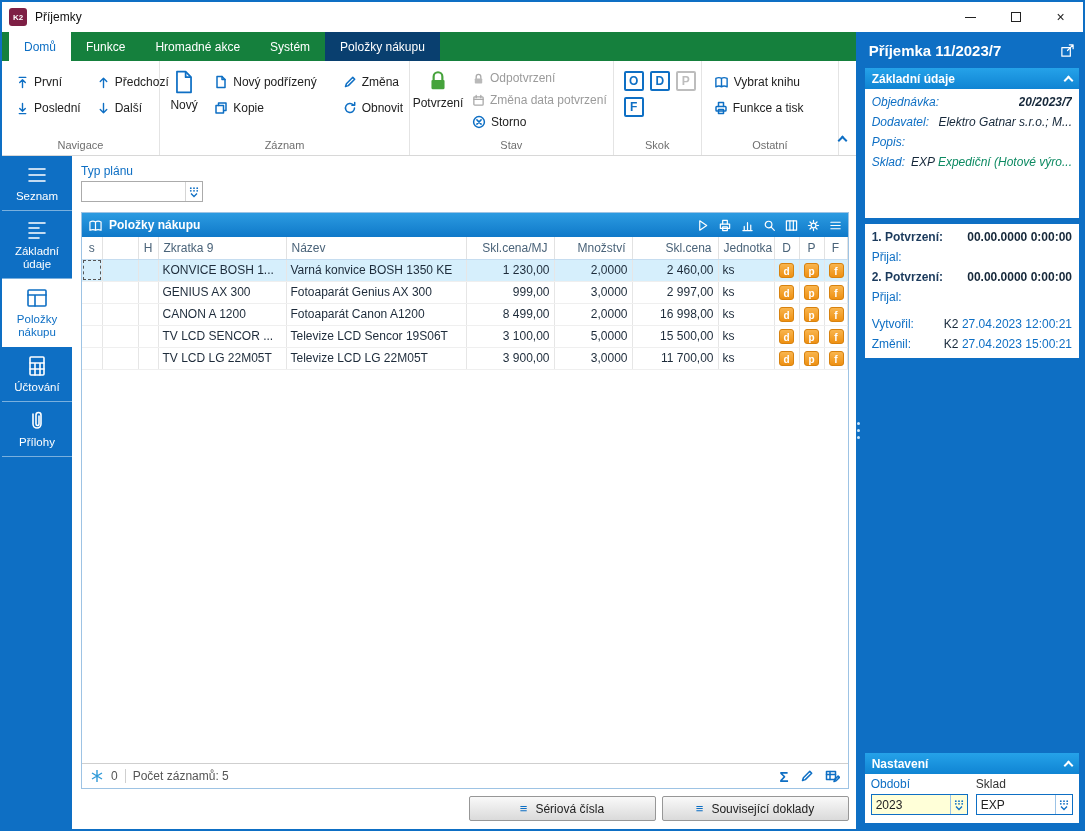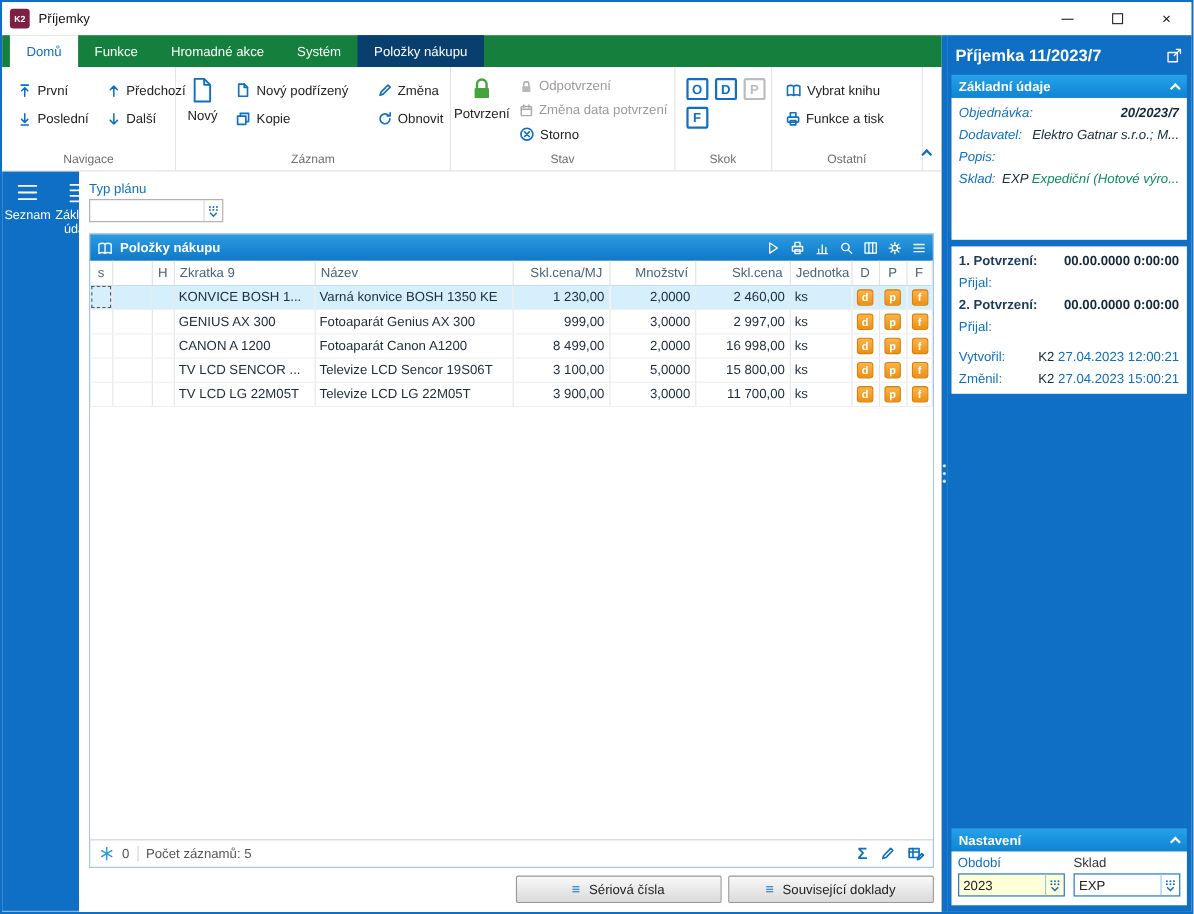--- a/index.html
+++ b/index.html
@@ -46,21 +46,21 @@
   .jump.disabled { border-color:#bdbdbd; color:#bdbdbd; }
   .ribbon-collapse { margin-left:auto; align-self:flex-end; padding:0 10px 8px 0; }
   .chev-b { display:inline-block; width:7px; height:7px; border-left:2px solid #0e6fc4; border-top:2px solid #0e6fc4; transform:rotate(45deg); }
 
   .bs { stroke:#0e6fc4; stroke-width:1.5; fill:none; stroke-linecap:round; stroke-linejoin:round; }
   .gs { stroke:#a9a9a9; stroke-width:1.4; fill:none; stroke-linecap:round; stroke-linejoin:round; }
   .ws { stroke:#fff; stroke-width:1.3; fill:none; stroke-linecap:round; stroke-linejoin:round; }
 
   
   .content-row { flex:1; display:flex; min-height:0; }
-  .sidebar { width:70px; background:#0e6fc4; flex:0 0 auto; display:flex; flex-direction:row; }
+  .sidebar { width:70px; background:#0e6fc4; flex:0 0 auto; display:flex; flex-direction:column; }
   .side-item { padding:8px 2px 7px; display:flex; flex-direction:column; align-items:center; gap:4px;
                color:#fff; border-bottom:1px solid rgba(255,255,255,.45); cursor:default; }
   .side-item svg { flex:0 0 auto; }
   .side-label { font-size:11.5px; line-height:13px; text-align:center; }
   .side-item.active { background:#fff; color:#0e6fc4; }
   .sic { stroke:currentColor; stroke-width:1.6; fill:none; stroke-linecap:round; stroke-linejoin:round; }
 
   .main { flex:1; background:#fff; display:flex; flex-direction:column; padding:8px 9px 8px 9px; min-height:0; }
   .filter-label { color:#0e6fc4; margin-bottom:3px; }
   .combo { height:21px; border:1px solid #ababab; background:#fff; display:flex; align-items:center; width:122px; }
@@ -327,20 +327,27 @@
                 <path d="M4 4h16M4 9h10M4 14h16M4 19h10"></path>
               </svg>
             <span class="side-label">Základní údaje</span>
           </div>
           <div class="side-item active">
             <svg width="24" height="22" viewBox="0 0 24 22" class="sic">
                 <rect x="3" y="3" width="18" height="16" rx="1"></rect>
                 <path d="M3 8h18M10 8v11"></path>
               </svg>
             <span class="side-label">Položky nákupu</span>
+          </div>
+          <div class="side-item">
+            <svg width="24" height="22" viewBox="0 0 24 22" class="sic">
+                <rect x="5" y="2" width="14" height="18" rx="1"></rect>
+                <path d="M5 8h14M10 8v12M15 8v12M5 14h14"></path>
+              </svg>
+            <span class="side-label">Účtování</span>
           </div>
           <div class="side-item">
             <svg width="24" height="22" viewBox="0 0 24 22" class="sic">
                 <path d="M8 4v10a4 4 0 0 0 8 0V5a2.5 2.5 0 0 0-5 0v9a1.5 1.5 0 0 0 3 0V6"></path>
               </svg>
             <span class="side-label">Přílohy</span>
           </div>
         </div>
 
         <div class="main">
@@ -475,21 +482,21 @@
                   <td class="c"><span class="chip">f</span></td>
                 </tr>
                 <tr>
                   <td class="c"></td>
                   <td></td>
                   <td></td>
                   <td class="l">TV LCD SENCOR ...</td>
                   <td class="l">Televize LCD Sencor 19S06T</td>
                   <td class="r">3 100,00</td>
                   <td class="r">5,0000</td>
-                  <td class="r">15 800,00</td>
+                  <td class="r">15 500,00</td>
                   <td class="l">ks</td>
                   <td class="c"><span class="chip">d</span></td>
                   <td class="c"><span class="chip">p</span></td>
                   <td class="c"><span class="chip">f</span></td>
                 </tr>
                 <tr>
                   <td class="c"></td>
                   <td></td>
                   <td></td>
                   <td class="l">TV LCD LG 22M05T</td>

